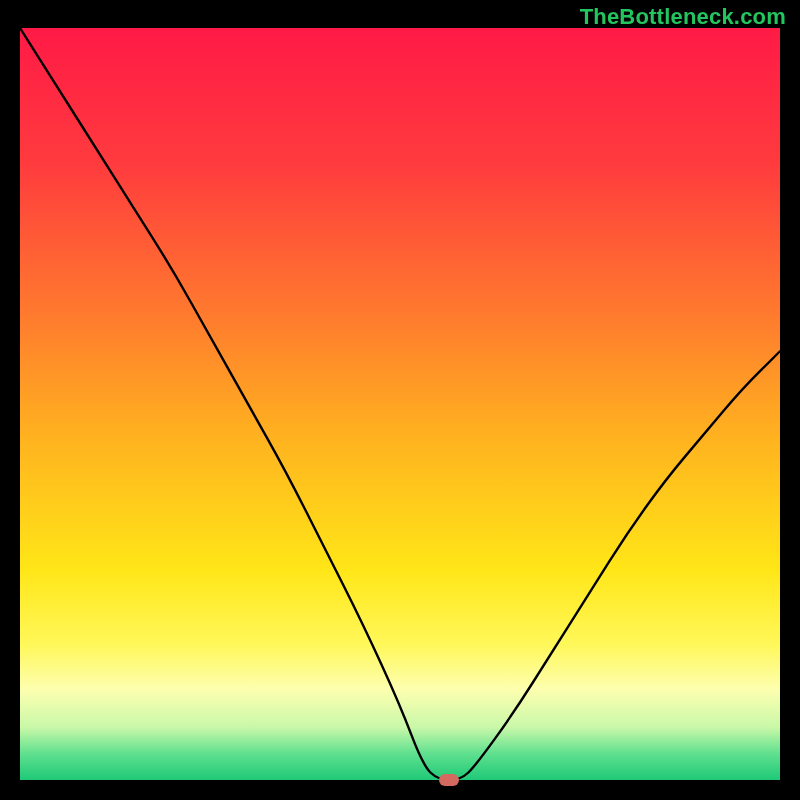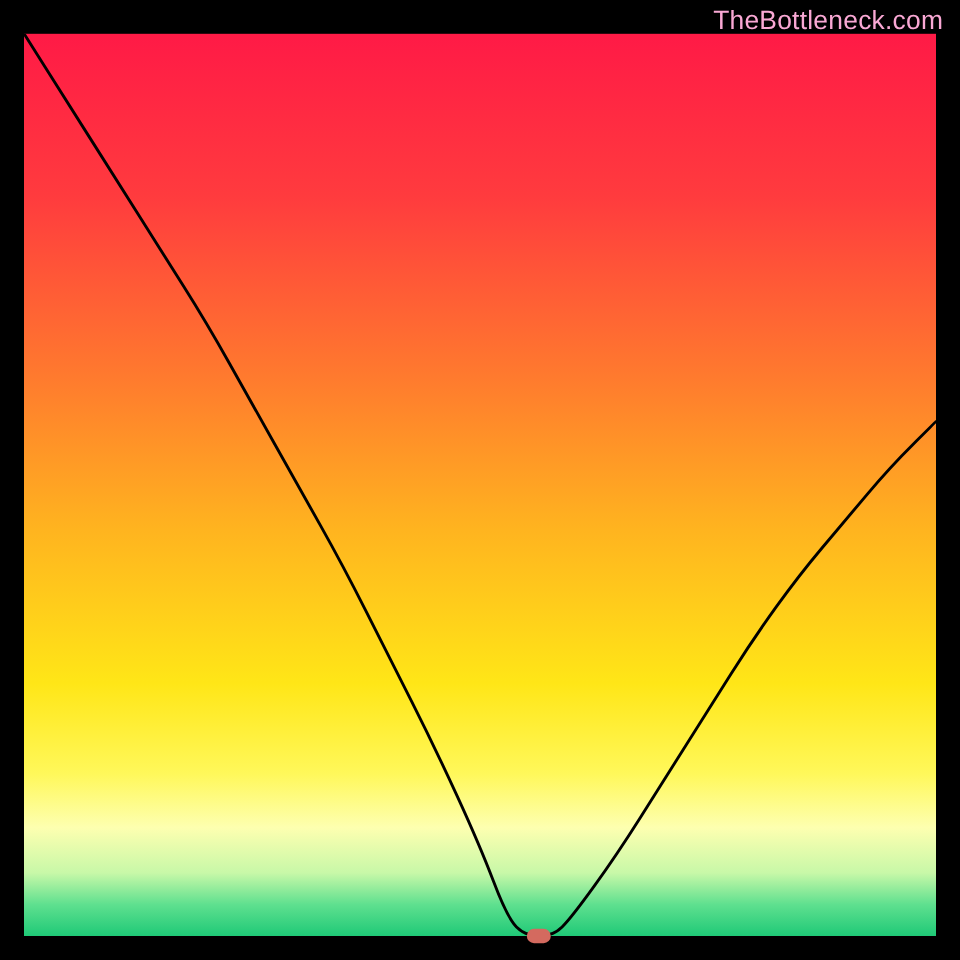--- a/index.html
+++ b/index.html
@@ -14,23 +14,23 @@
   .wrap {
     position: relative;
     width: 800px;
     height: 800px;
     background: #000;
   }
   .watermark {
     position: absolute;
     top: 4px;
     right: 14px;
-    color: #f9a8d4;
+    color: #22c55e;
     font-size: 22px;
-    font-weight: 400;
+    font-weight: 700;
     letter-spacing: 0.2px;
     z-index: 5;
   }
   .plot {
     position: absolute;
     left: 20px;
     top: 28px;
     width: 760px;
     height: 752px;
     background: #000;

